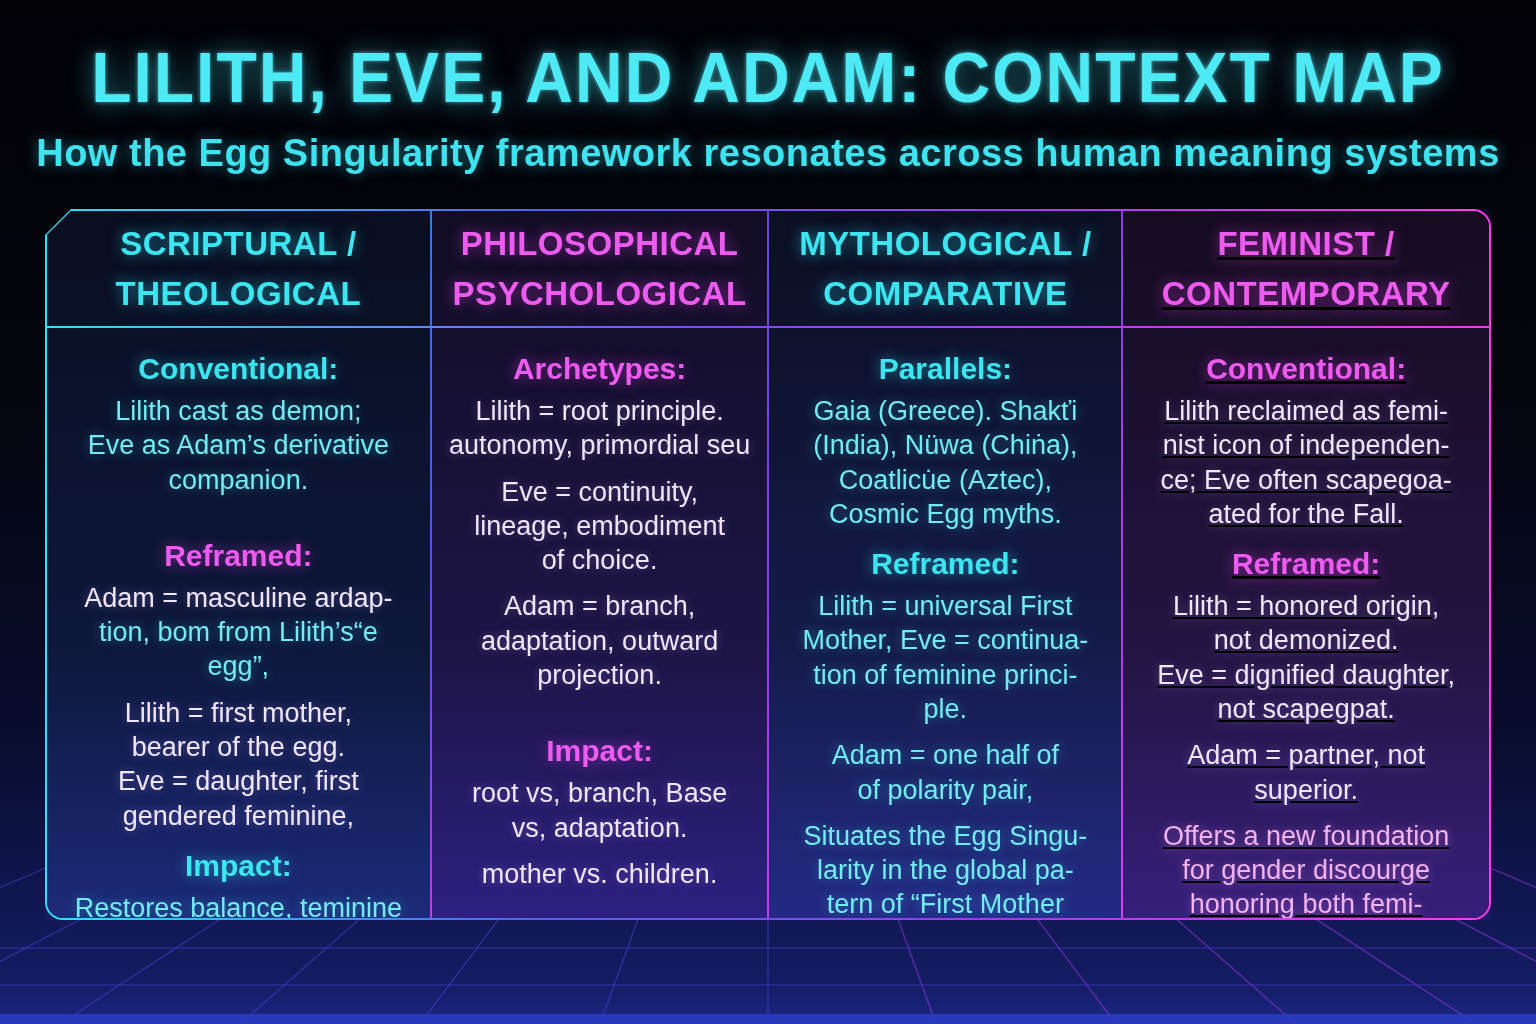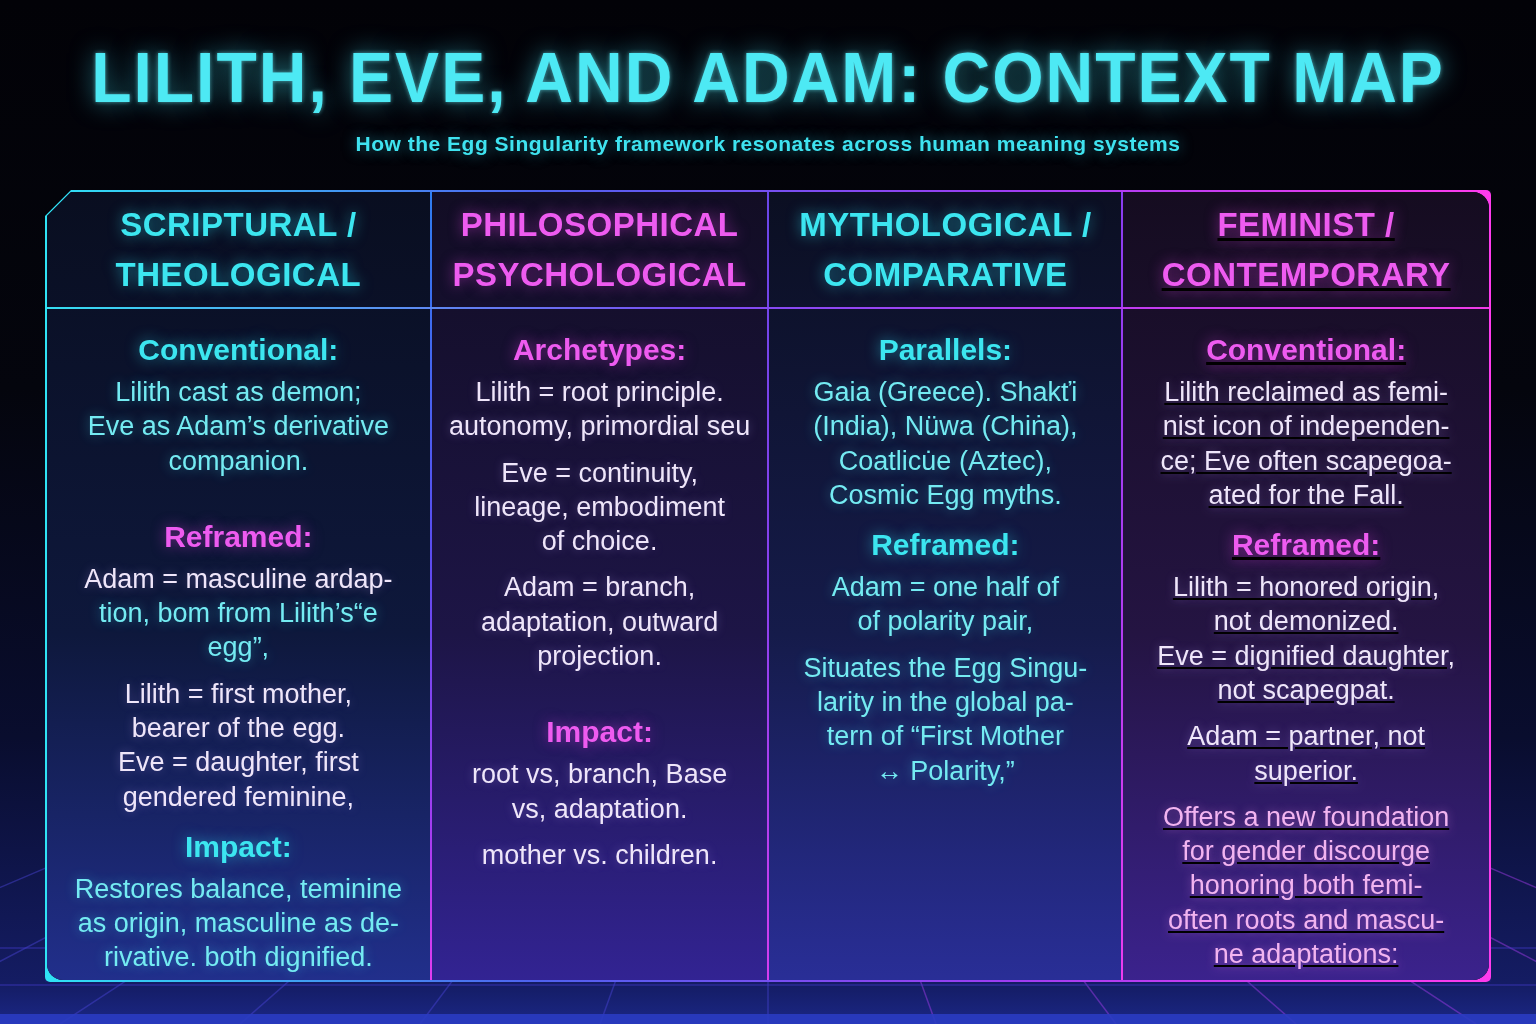--- a/index.html
+++ b/index.html
@@ -11,26 +11,26 @@
   .bg-grid{position:absolute;inset:0;z-index:0;}
   .title-wrap{position:relative;z-index:2;}
   .page-title{
     margin:40px 20px 0;text-align:center;
     font-size:66px;font-weight:700;letter-spacing:2px;color:#4de9f4;
     text-shadow:0 0 24px rgba(70,232,247,.55),0 0 4px rgba(120,240,250,.6);
     transform:scaleY(1.06);
   }
   .page-subtitle{
     margin:16px 20px 0;text-align:center;
-    font-size:21px;font-weight:700;letter-spacing:.5px;color:#3fe3f0;
+    font-size:38px;font-weight:700;letter-spacing:.5px;color:#3fe3f0;
     text-shadow:0 0 14px rgba(60,225,245,.5);
   }
   .frame{
-    position:relative;z-index:2;margin:34px auto 0;width:1446px;height:792px;
-    padding:2px;box-sizing:border-box;border-radius:5px;
+    position:relative;z-index:2;margin:34px auto 0;width:1446px;height:711px;
+    padding:2px;box-sizing:border-box;border-radius:18px;
     background:linear-gradient(90deg,#2fe3f5 0%,#4f62ef 34%,#9c3df2 66%,#ff3bee 100%);
     clip-path:polygon(26px 0,100% 0,100% 100%,0 100%,0 26px);
     box-shadow:0 0 30px rgba(90,60,220,.35);
   }
   .frame-inner{
     position:relative;width:100%;height:100%;border-radius:16px;overflow:hidden;
     clip-path:polygon(24px 0,100% 0,100% 100%,0 100%,0 24px);
     display:grid;grid-template-columns:383fr 2px 336fr 2px 352fr 2px 366fr;
     background:#0a0a18;
   }
@@ -150,20 +150,24 @@
     <div class="col col-mythological">
       <div class="col-header cyan-strong">MYTHOLOGICAL /
 COMPARATIVE</div>
       <div class="col-body">
         <div class="h cyan-strong">Parallels:</div>
         <div class="p cyan">Gaia (Greece). Shakťi
 (India), Nüwa (Chiṅa),
 Coatlicu̇e (Aztec),
 Cosmic Egg myths.</div>
         <div class="h cyan-strong">Reframed:</div>
+        <div class="p cyan">Lilith = universal First
+Mother, Eve = continua-
+tion of feminine princi-
+ple.</div>
         <div class="p cyan">Adam = one half of
 of polarity pair,</div>
         <div class="p cyan">Situates the Egg Singu-
 larity in the global pa-
 tern of “First Mother
 ↔  Polarity,”</div>
       </div>
     </div>
 
     <div class="vdiv vdiv-3"></div>

